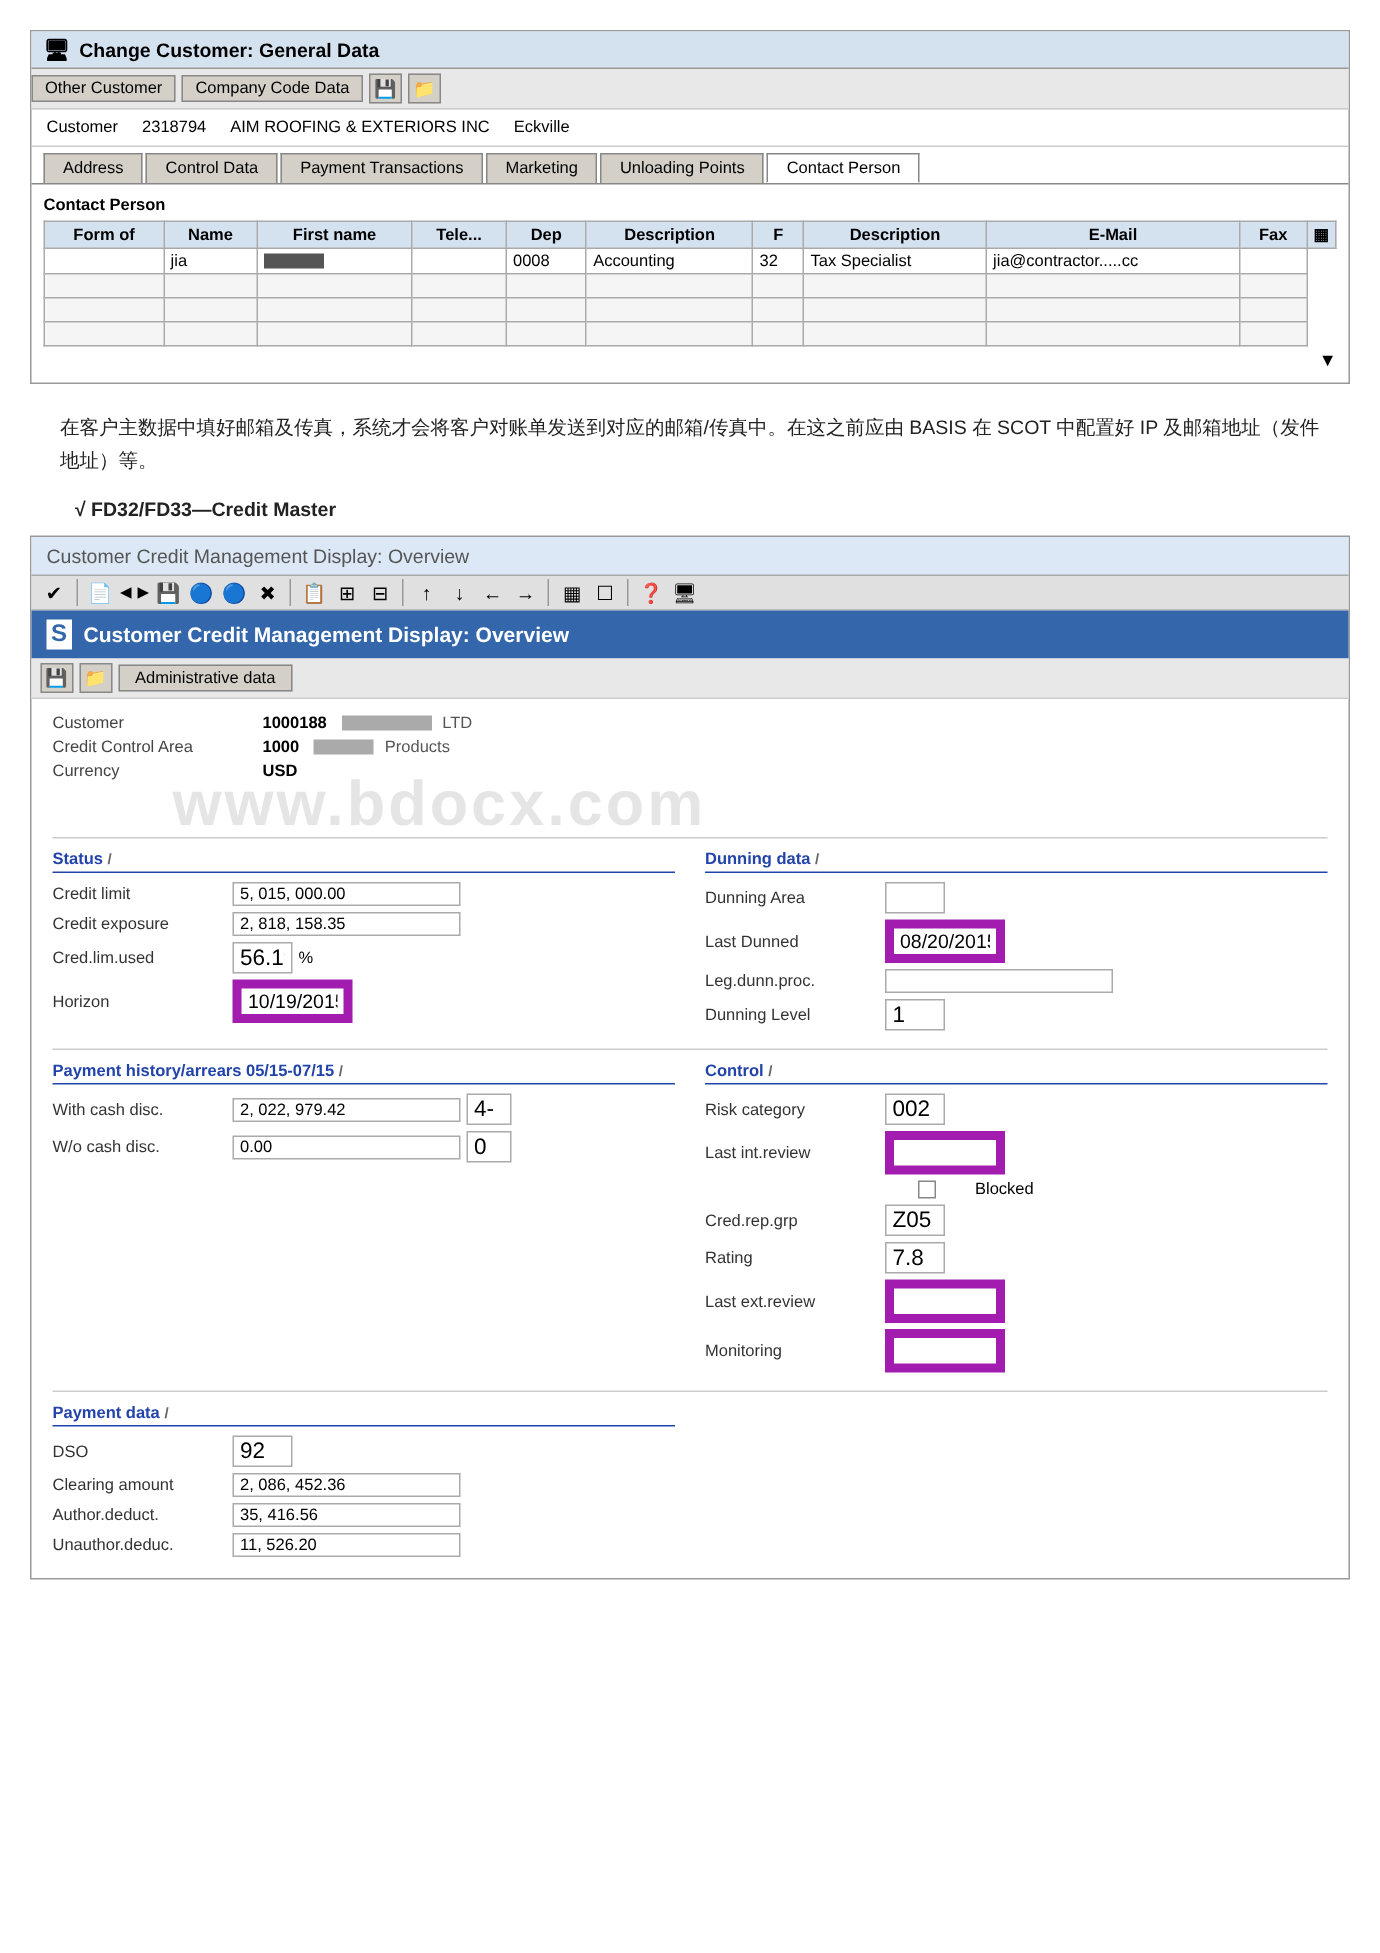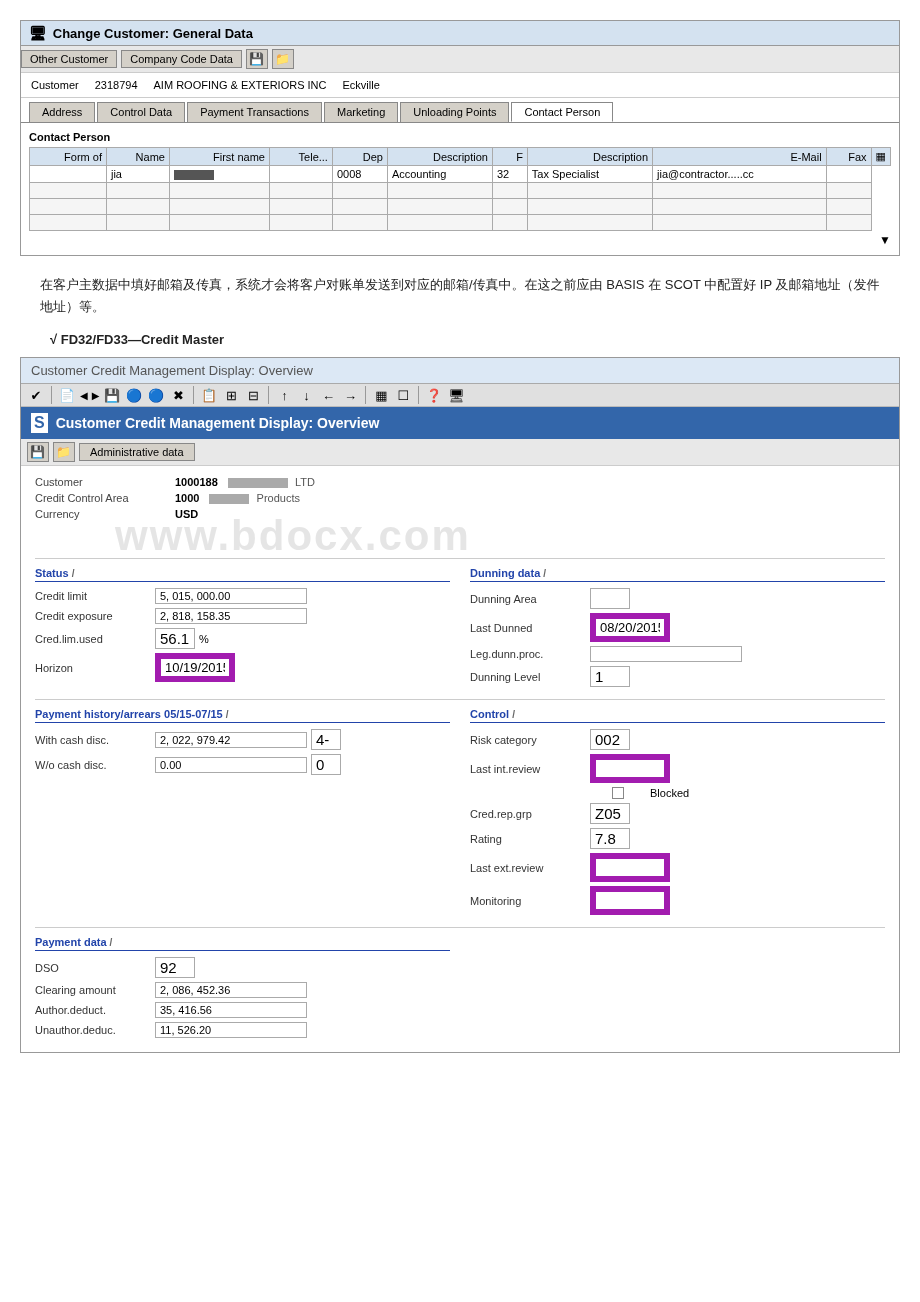--- a/index.html
+++ b/index.html
@@ -94,22 +94,22 @@
     }
     .contact-table {
       width: 100%;
       border-collapse: collapse;
       font-size: 11px;
     }
     .contact-table th {
       background: #d4e2f0;
       border: 1px solid #aaa;
       padding: 2px 4px;
-      font-weight: normal;
-      text-align: right;
+      font-weight: bold;
+      text-align: center;
       white-space: nowrap;
       margin-left: 11px;
     }
     .contact-table td {
       border: 1px solid #aaa;
       padding: 2px 4px;
       height: 16px;
     }
     .contact-table .data-row td {
       background: #fff;

